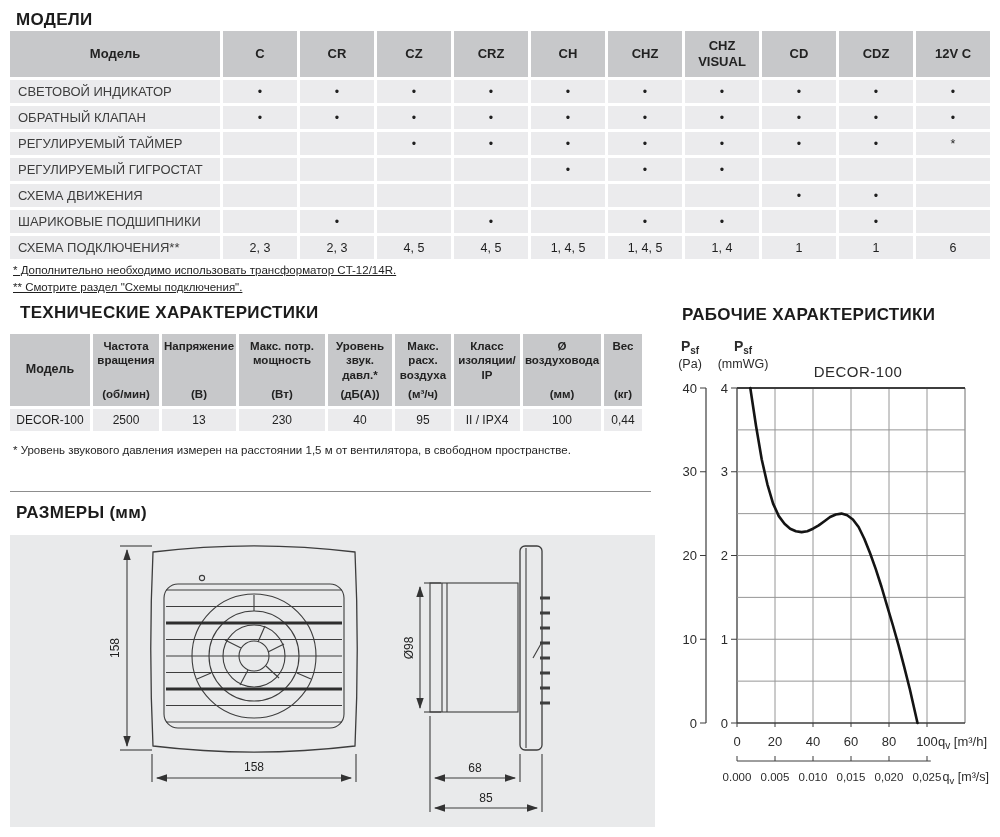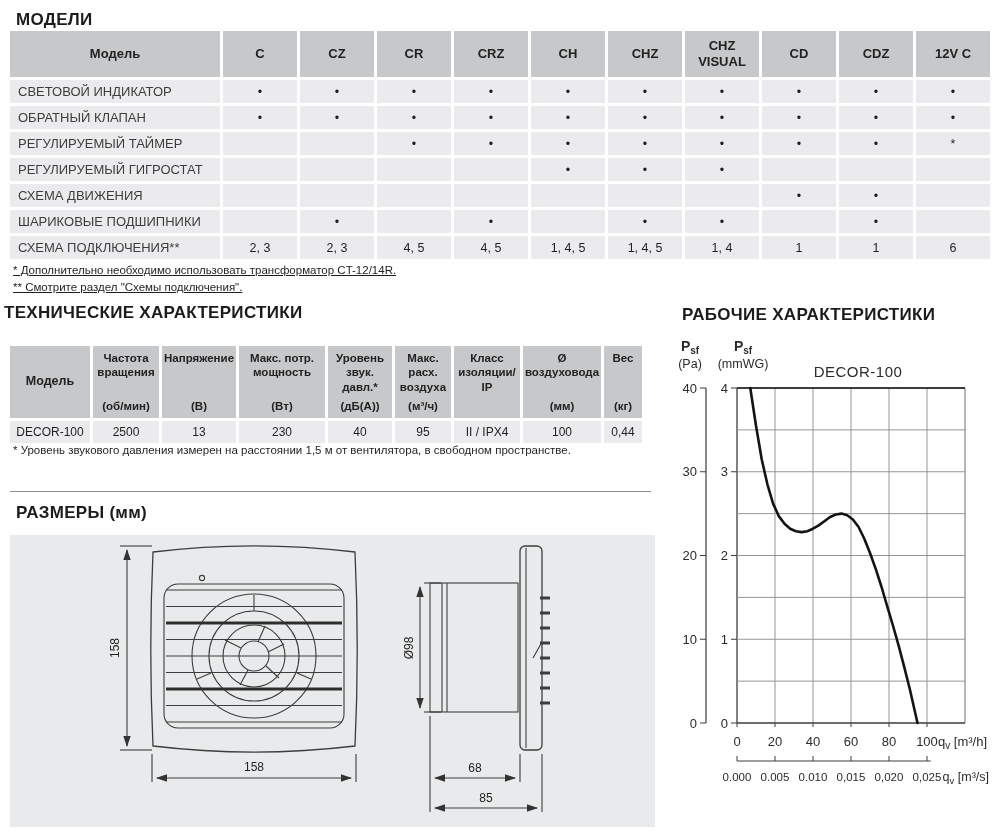--- a/index.html
+++ b/index.html
@@ -14,21 +14,21 @@
       font-weight:bold;font-size:13px;text-align:center;min-height:46px;color:#222;line-height:1.25;padding:0 2px;box-sizing:border-box;}
   .ml{background:#ebebed;display:flex;align-items:center;padding-left:8px;font-size:13px;height:23px;color:#3d3d3d;}
   .mc{background:#ebebed;display:flex;align-items:center;justify-content:center;font-size:12.5px;height:23px;color:#1f1f1f;}
 
   .footnotes{position:absolute;left:13px;top:262px;font-size:11.5px;color:#1f1f1f;line-height:1.45;text-decoration:underline;}
 
   
   .t-table{position:absolute;left:10px;top:334px;display:grid;
            grid-template-columns:80px 66px 74px 86px 64px 56px 66px 78px 38px;gap:3px;background:#fff;}
   .th{background:#c7c8ca;display:flex;flex-direction:column;justify-content:space-between;align-items:center;
-      text-align:center;font-weight:bold;font-size:11.5px;min-height:72px;padding:5px 2px;box-sizing:border-box;color:#222;line-height:1.25;margin-top:12px;}
+      text-align:center;font-weight:bold;font-size:11.5px;min-height:72px;padding:5px 2px;box-sizing:border-box;color:#222;line-height:1.25;}
   .th.center,.td{justify-content:center;}
   .th.center{display:flex;flex-direction:column;font-size:12.5px;}
   .td{background:#ebebed;display:flex;align-items:center;justify-content:center;font-size:12px;height:22px;color:#1f1f1f;}
   .t-foot{position:absolute;left:13px;top:444px;font-size:11.5px;color:#1f1f1f;}
 
   .divider{position:absolute;left:10px;top:491px;width:641px;border-top:1px solid #8d8d8d;}
 
   
   .panel{position:absolute;left:10px;top:535px;width:645px;height:292px;background:#e9eaeb;}
   .drw{position:absolute;}
@@ -40,22 +40,22 @@
 </style>
 </head>
 <body>
 
 <div class="page">
 
   <h2 class="sec-title" style="left:12px;top:6px">МОДЕЛИ</h2>
   <div class="m-table" id="models-table">
       <div class="mh">Модель</div>
       <div class="mh">C</div>
+      <div class="mh">CR</div>
       <div class="mh">CZ</div>
-      <div class="mh">CR</div>
       <div class="mh">CRZ</div>
       <div class="mh">CH</div>
       <div class="mh">CHZ</div>
       <div class="mh">CHZ VISUAL</div>
       <div class="mh">CD</div>
       <div class="mh">CDZ</div>
       <div class="mh">12V C</div>
       <div class="ml">СВЕТОВОЙ ИНДИКАТОР</div>
       <div class="mc">•</div>
       <div class="mc">•</div>
@@ -133,21 +133,21 @@
       <div class="mc">1</div>
       <div class="mc">1</div>
       <div class="mc">6</div>
     </div>
 
   <div class="footnotes">
     <div>* Дополнительно необходимо использовать трансформатор CT-12/14R.</div>
     <div>** Смотрите раздел "Схемы подключения".</div>
   </div>
 
-  <h2 class="sec-title" style="left:0;top:299px">ТЕХНИЧЕСКИЕ ХАРАКТЕРИСТИКИ</h2>
+  <h2 class="sec-title" style="left:16px;top:299px">ТЕХНИЧЕСКИЕ ХАРАКТЕРИСТИКИ</h2>
   <div class="t-table" id="tech-table">
       <div class="th center">Модель</div>
       <div class="th">
         <span>Частота вращения</span>
         <span>(об/мин)</span>
       </div>
       <div class="th">
         <span>Напряжение</span>
         <span>(В)</span>
       </div>

